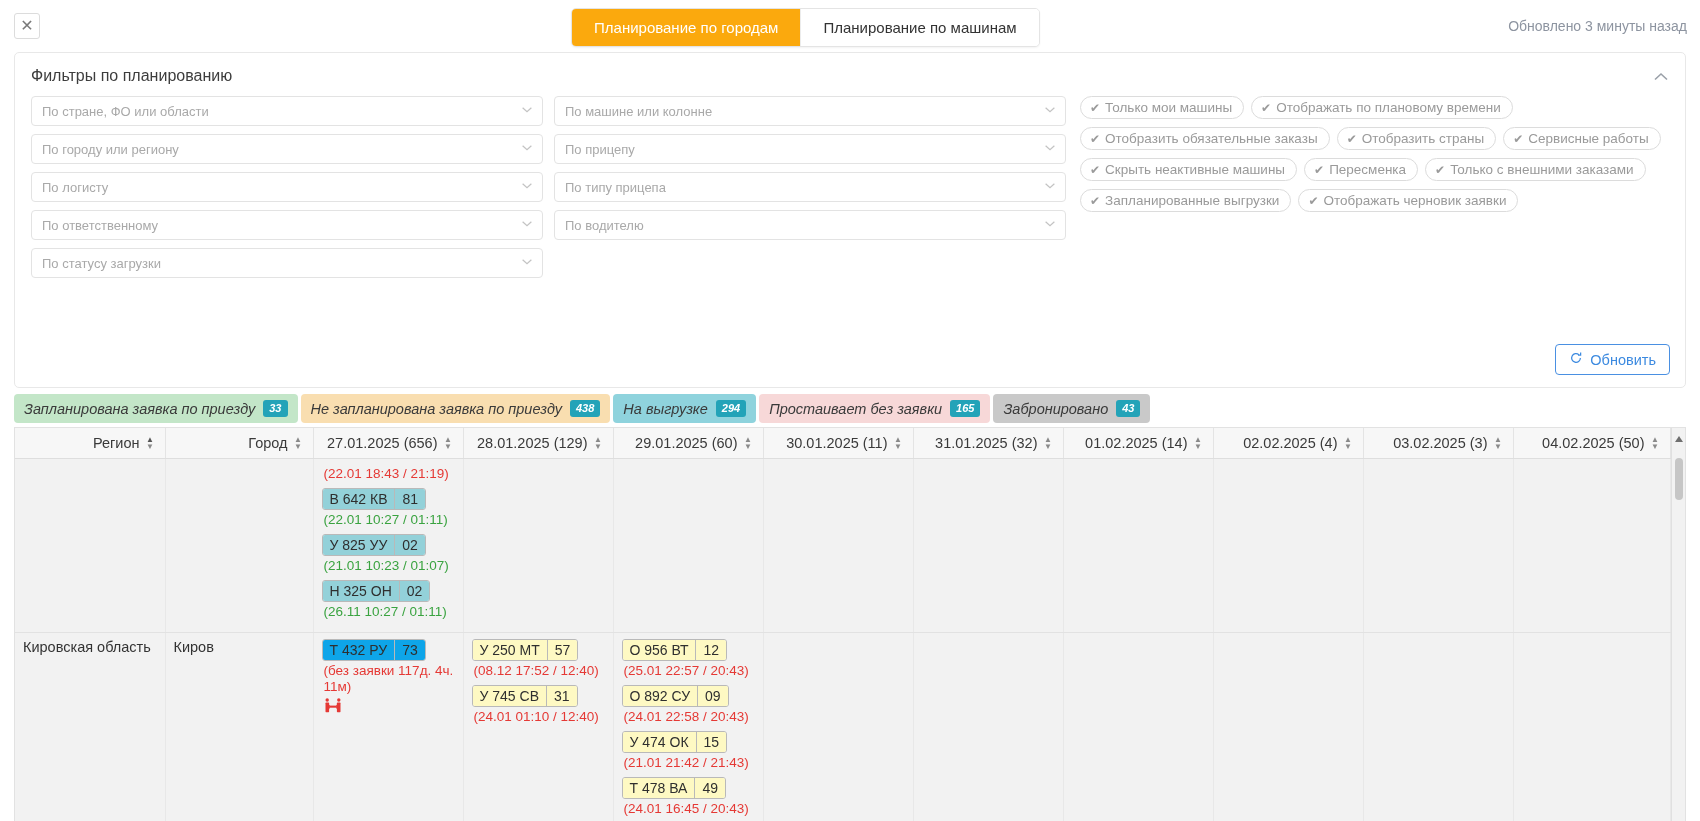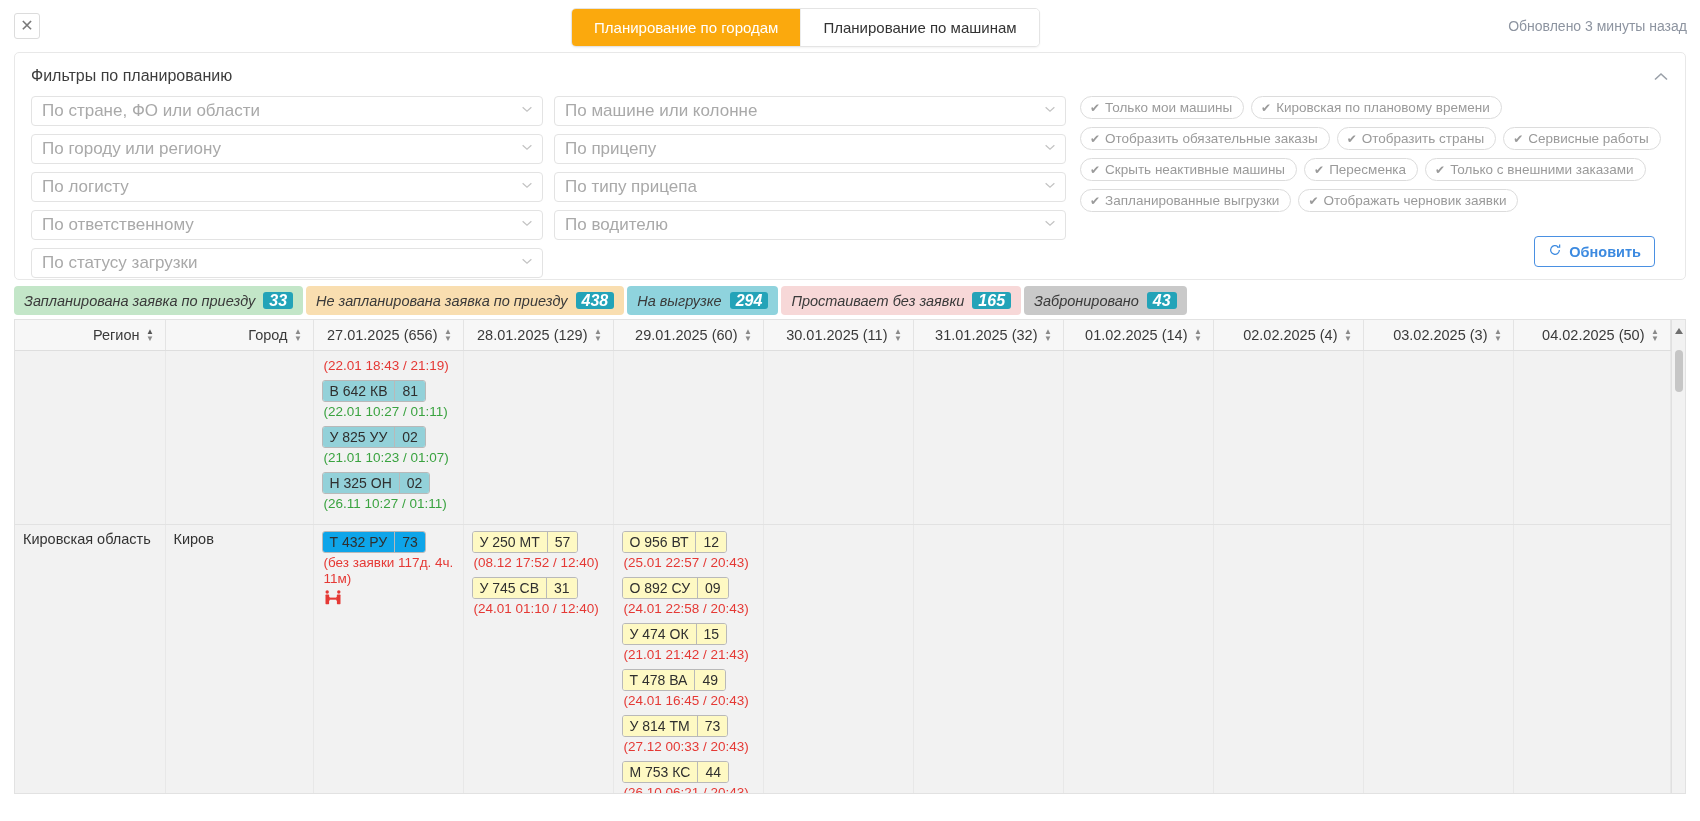--- a/index.html
+++ b/index.html
@@ -69,21 +69,21 @@
   }
 
   
   .filter-panel {
     margin: 0 14px;
     border: 1px solid #e8e8e8;
     border-radius: 5px;
     background: #fff;
     padding: 14px 16px 12px 16px;
     position: relative;
-    height: 228px;
+    height: 336px;
   }
   .filter-title {
     font-size: 16px;
     color: #3d3d3d;
     margin-bottom: 11px;
   }
   .collapse-chevron {
     position: absolute;
     right: 14px; top: 14px;
     width: 20px; height: 20px;
@@ -104,21 +104,21 @@
   .fcol-2 { width: 512px; margin-left: 11px; }
   .select-box {
     position: relative;
     height: 30px;
     border: 1px solid #e3e3e3;
     border-radius: 4px;
     background: #fff;
     display: flex;
     align-items: center;
     padding: 0 28px 0 10px;
-    font-size: 17px;
+    font-size: 13px;
     color: #a9a9a9;
     cursor: pointer;
     user-select: none;
   }
   .select-box .chev {
     position: absolute;
     right: 8px; top: 50%;
     transform: translateY(-50%);
     color: #c3c3c3;
   }
@@ -148,23 +148,22 @@
     color: #9a9a9a;
     background: #fff;
     white-space: nowrap;
     cursor: pointer;
     height: 23px;
   }
   .chip .tick { font-size: 12px; color: #9a9a9a; line-height: 1; }
 
   .refresh-row {
     position: absolute;
-    right: 30px;
+    right: 15px;
     bottom: 12px;
-    font-weight: bold;
   }
   .refresh-btn {
     display: inline-flex;
     align-items: center;
     gap: 7px;
     border: 1px solid #4a90e2;
     color: #3c8ae0;
     background: #fff;
     border-radius: 4px;
     padding: 6px 13px;
@@ -188,21 +187,21 @@
     padding: 6px 10px;
     font-size: 14.5px;
     color: #3a3a3a;
     cursor: pointer;
     white-space: nowrap;
   }
   .legend-count {
     background: #23a3b8;
     color: #fff;
     border-radius: 3px;
-    font-size: 16px;
+    font-size: 11px;
     font-weight: bold;
     padding: 1px 6px;
     line-height: 15px;
   }
 
   
   .table-wrap {
     margin: 0 14px;
     border: 1px solid #e2e2e2;
     height: 475px;
@@ -423,21 +422,21 @@
     </div>
 
     <div class="chips-col">
       <div class="chips-line">
         <div class="chip">
           <span class="tick">✔</span>
           <span>Только мои машины</span>
         </div>
         <div class="chip">
           <span class="tick">✔</span>
-          <span>Кировская по плановому времени</span>
+          <span>Отображать по плановому времени</span>
         </div>
       </div>
       <div class="chips-line">
         <div class="chip">
           <span class="tick">✔</span>
           <span>Отобразить обязательные заказы</span>
         </div>
         <div class="chip">
           <span class="tick">✔</span>
           <span>Отобразить страны</span>

